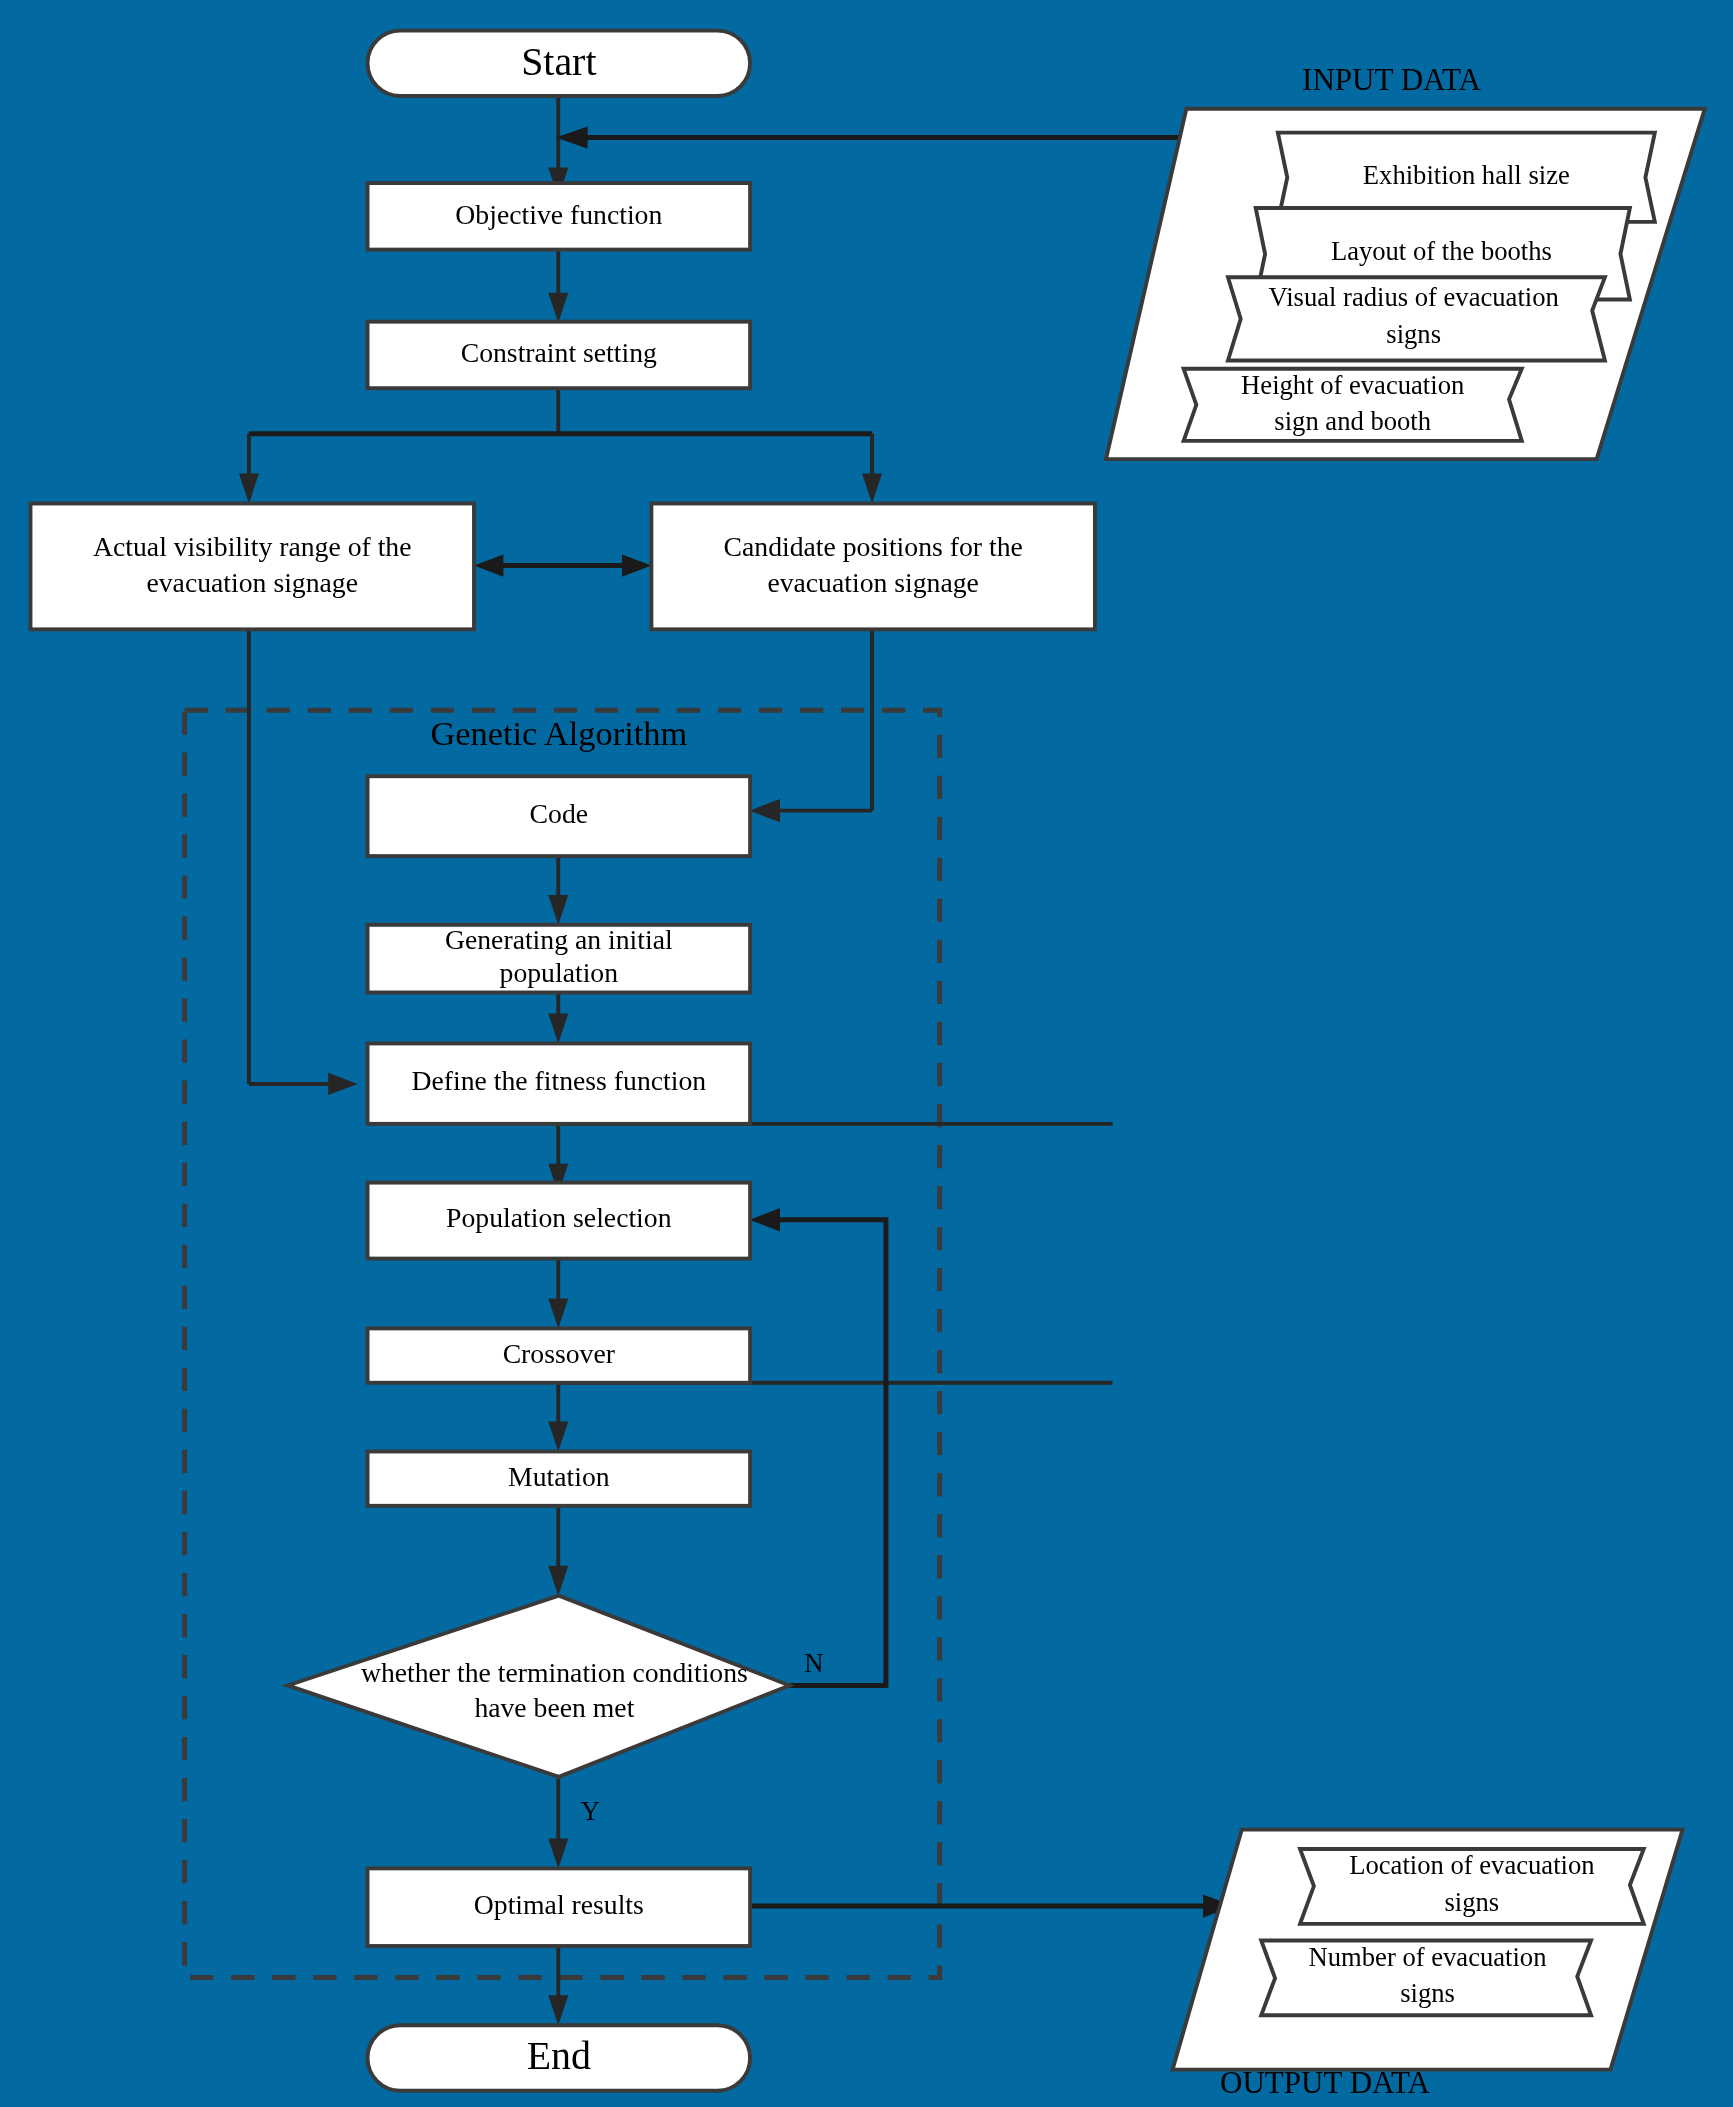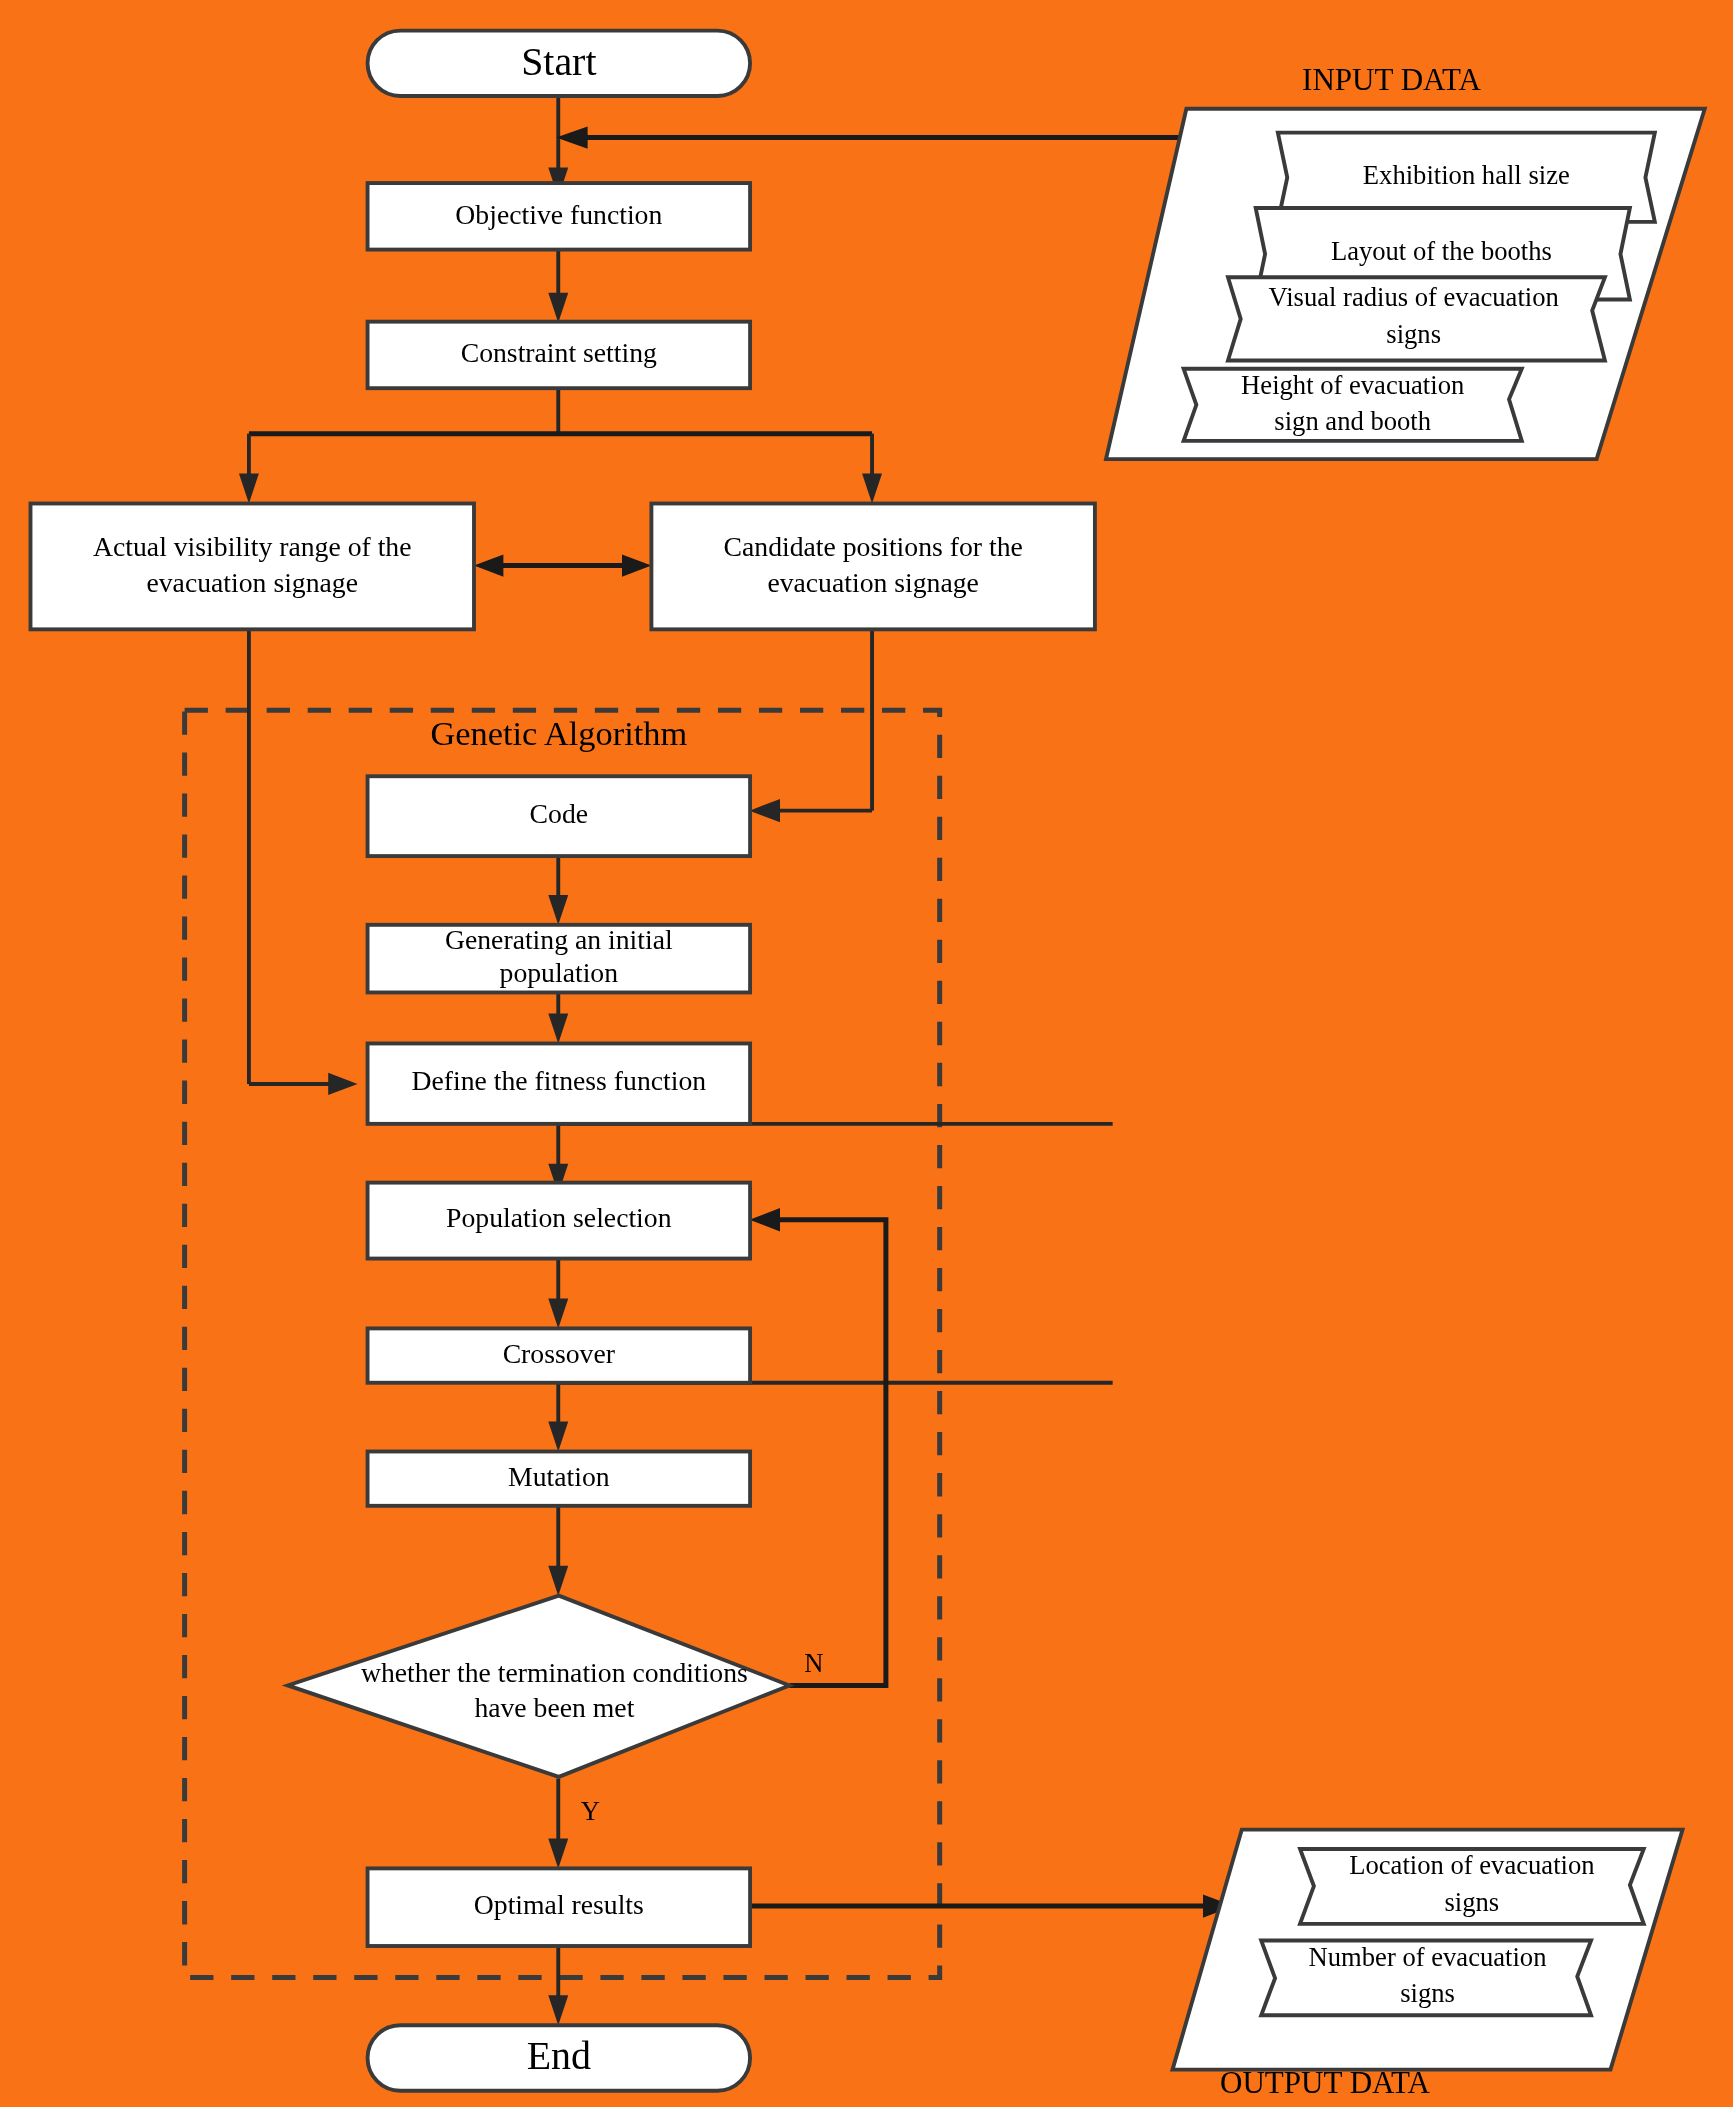--- a/index.html
+++ b/index.html
@@ -4,21 +4,21 @@
 <style>
   html, body {
     margin: 0;
     padding: 0;
     background: #ffffff;
   }
   #page {
     position: relative;
     width: 1733px;
     height: 2108px;
-    background: #f97316;
+    background: #0369a1;
     font-family: "Liberation Serif", "DejaVu Serif", serif;
     overflow: hidden;
   }
   svg.diagram {
     position: absolute;
     left: 0;
     top: 0;
     width: 1733px;
     height: 2108px;
   }

